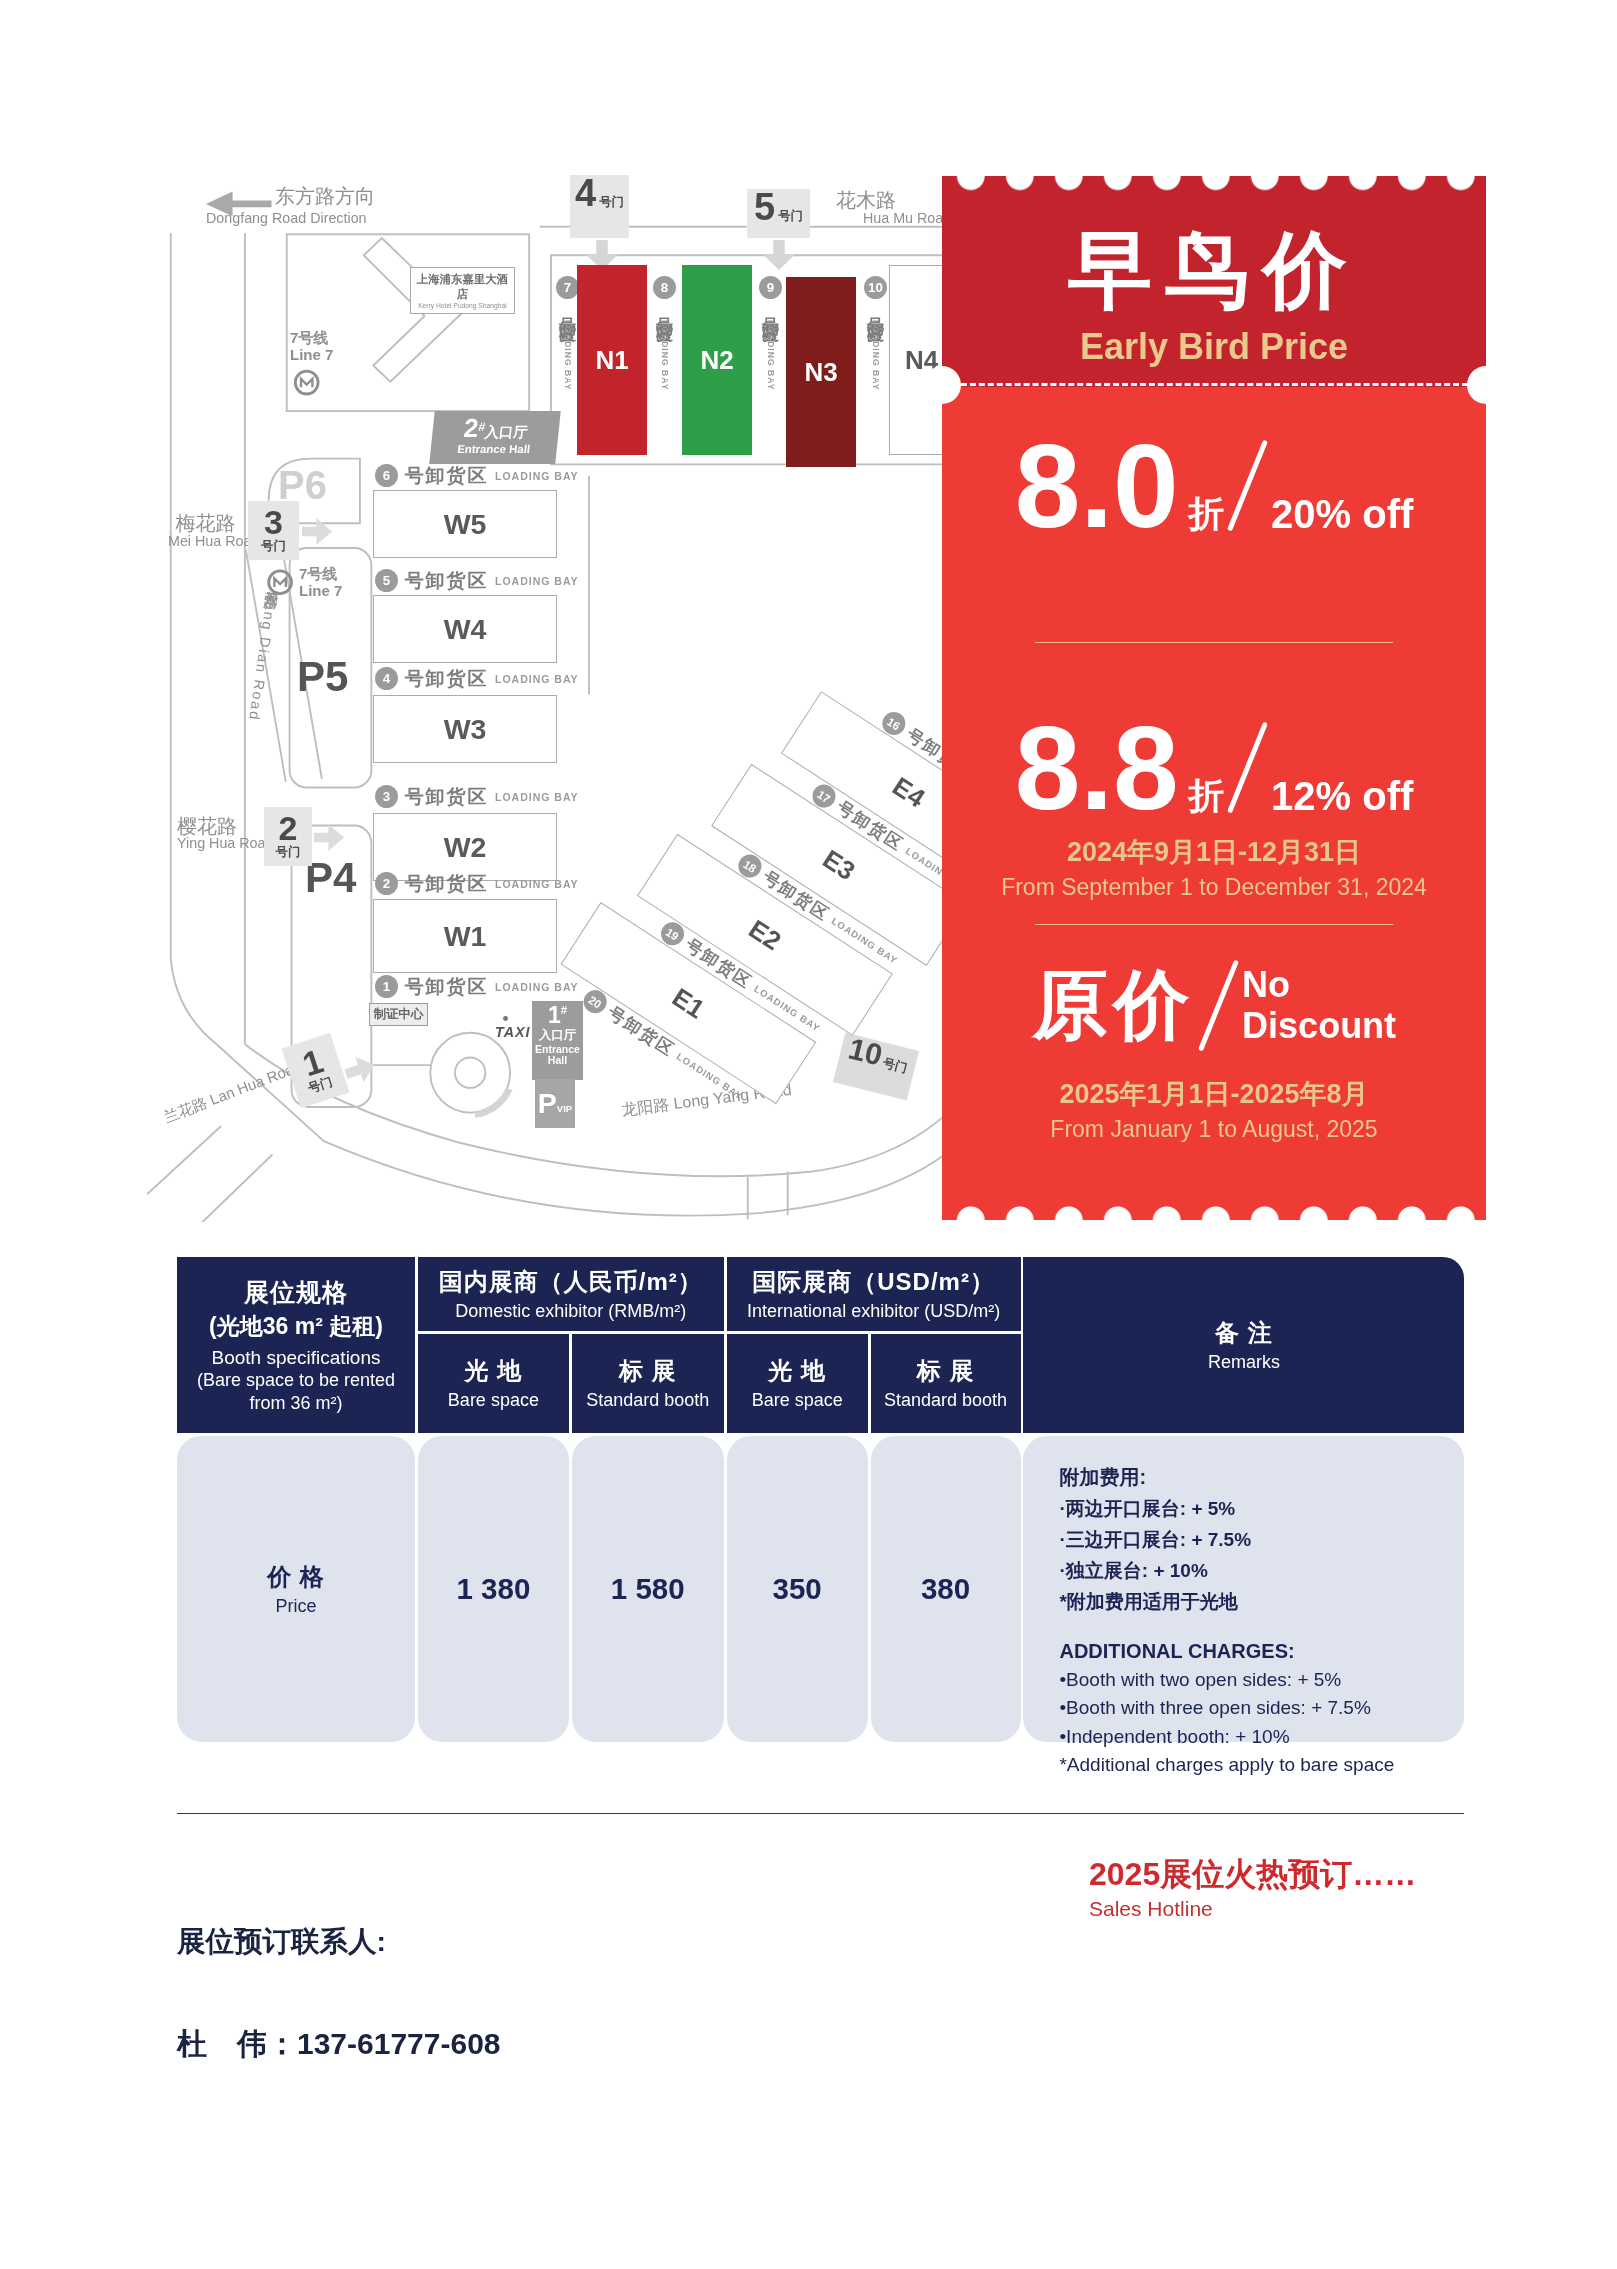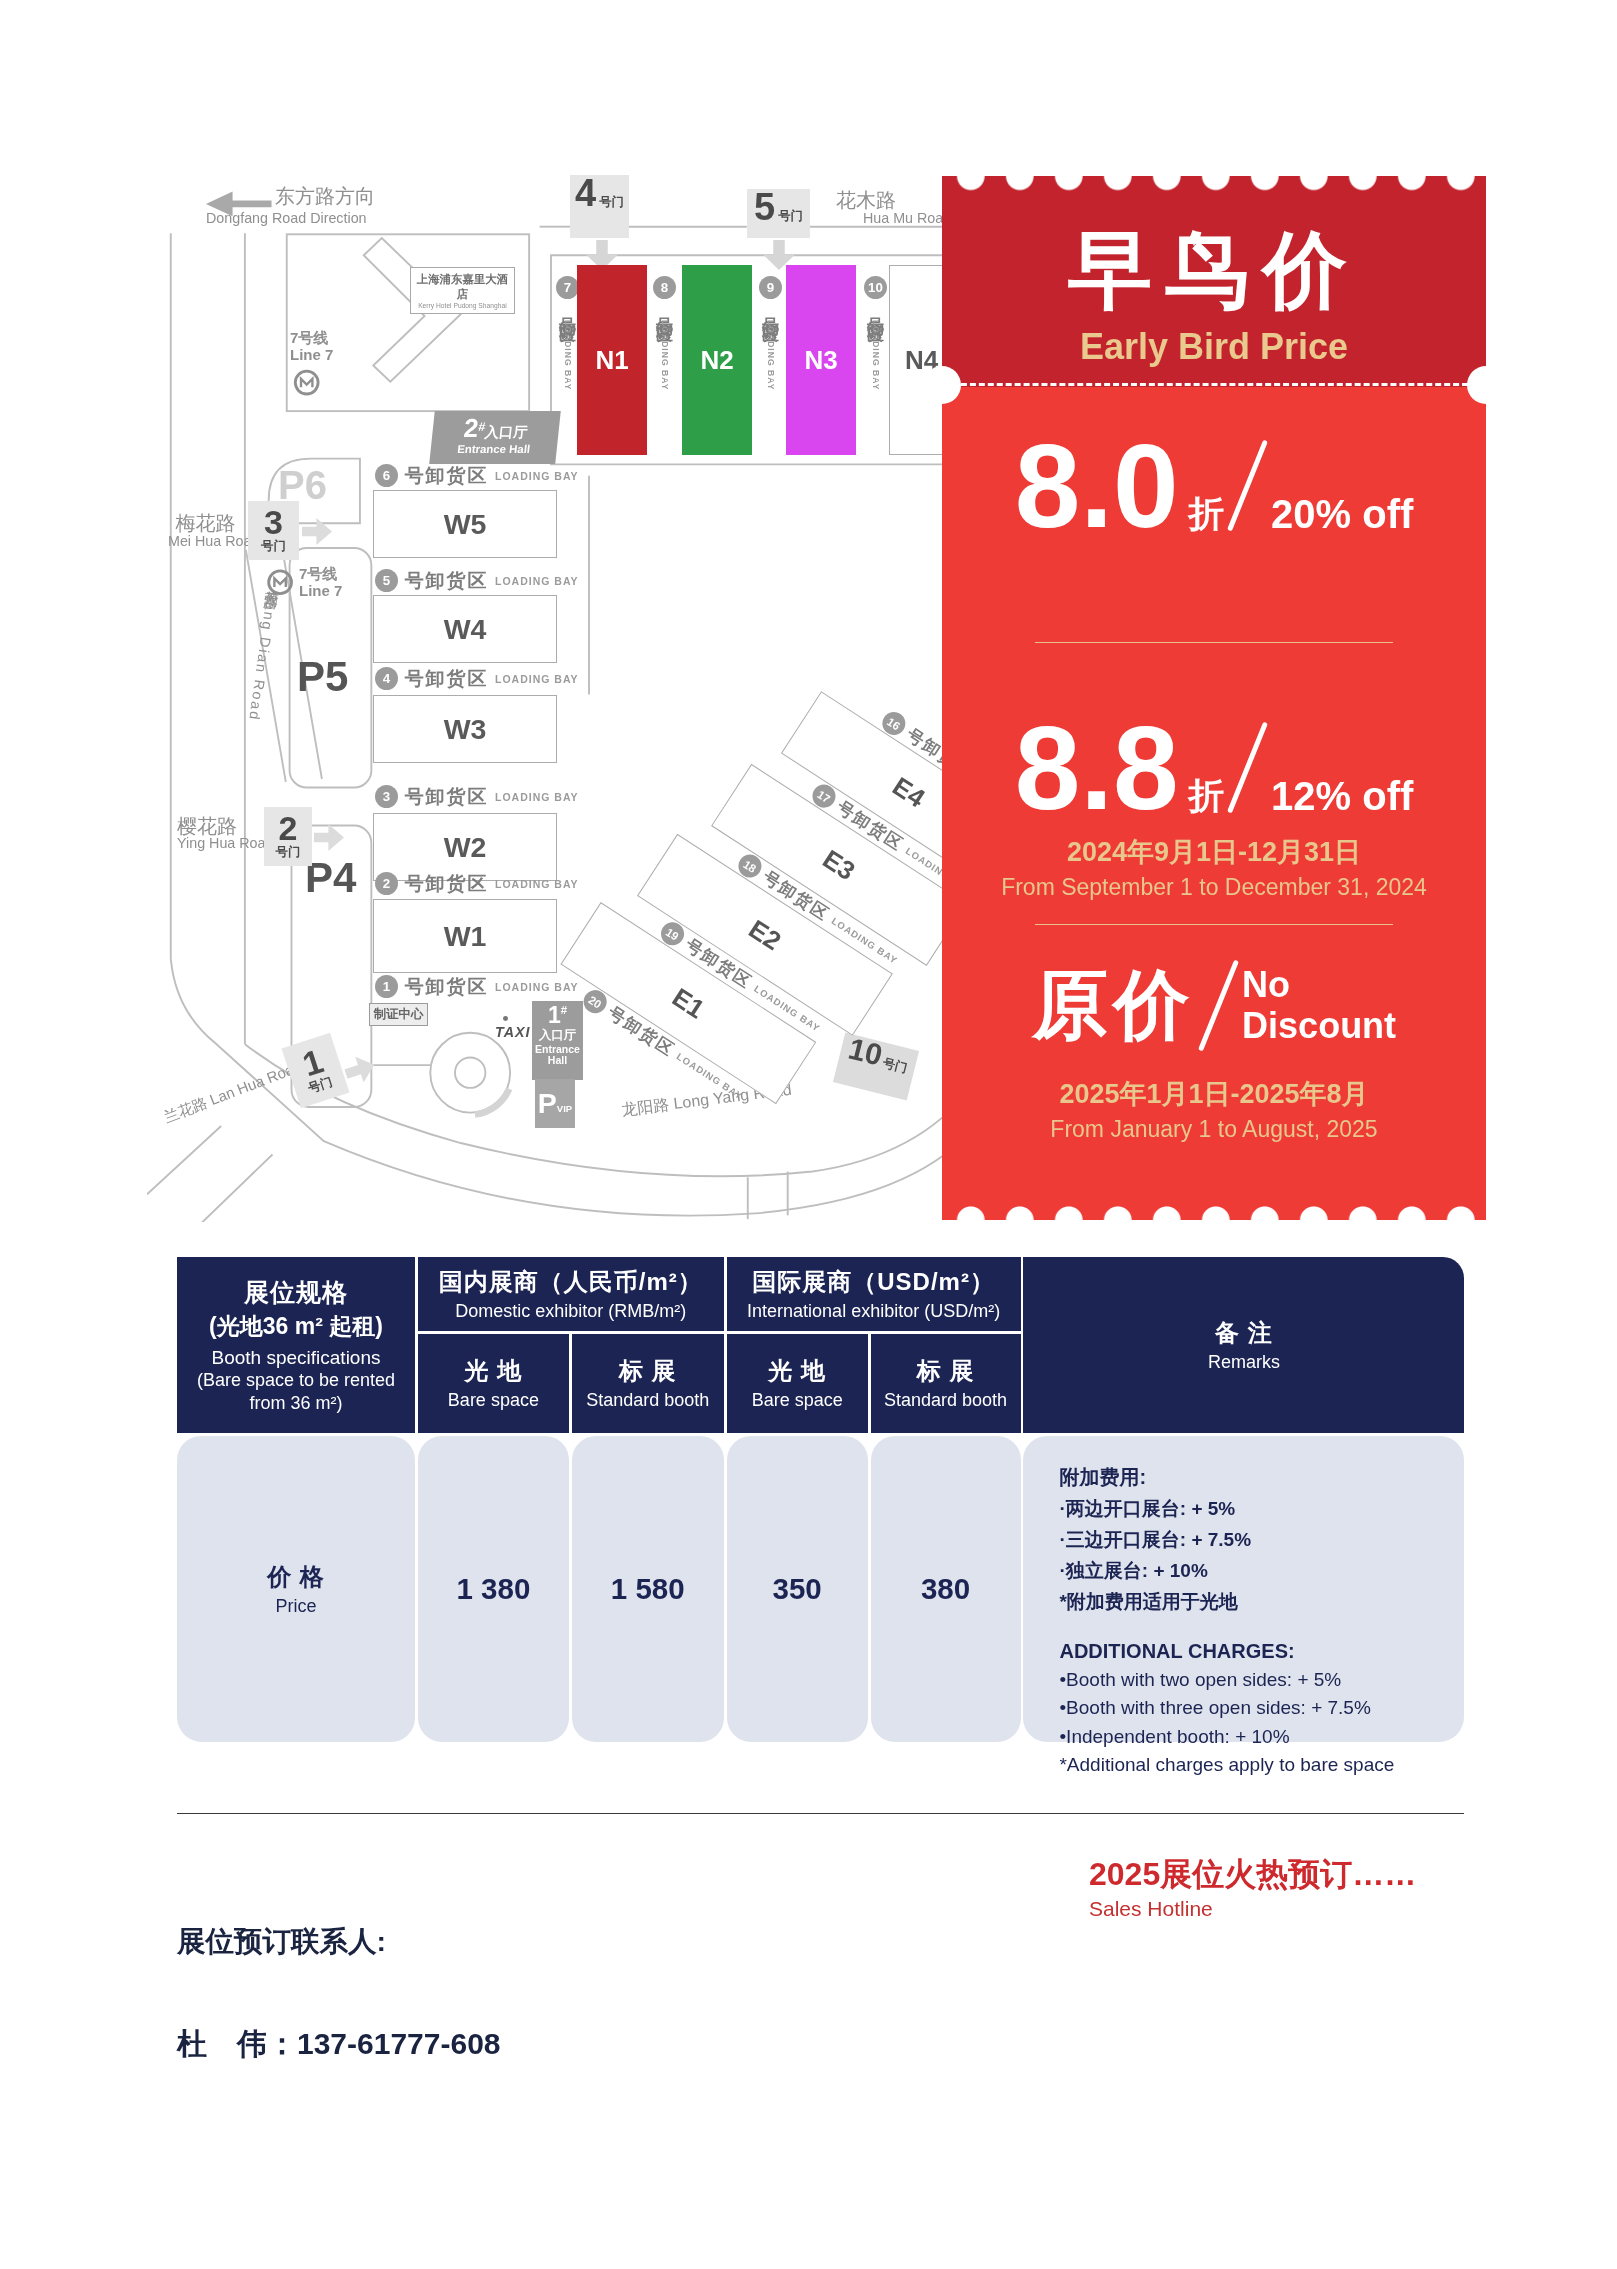--- a/index.html
+++ b/index.html
@@ -31,21 +31,21 @@
          display:flex;align-items:center;justify-content:center;font-size:28.5px;font-weight:bold;
          color:#5A5A5A;box-sizing:border-box;}
   .bayrow{position:absolute;left:228px;height:23px;display:flex;align-items:center;gap:6.7px;
           white-space:nowrap;}
   .baycir{width:23px;height:23px;border-radius:50%;background:#9B9B9B;color:#fff;font-size:13.3px;
           font-weight:bold;display:inline-flex;align-items:center;justify-content:center;flex:none;}
   .bayzh{font-size:19px;font-weight:bold;color:#7D7D7D;letter-spacing:1.9px;}
   .bayen{font-size:10.5px;color:#9B9B9B;font-weight:bold;letter-spacing:1px;}
   .nhall{position:absolute;top:103px;height:190px;width:70px;display:flex;align-items:center;
          justify-content:center;font-size:26px;font-weight:bold;color:#fff;box-sizing:border-box;}
-  .nhall.n1{background:#C2242B;} .nhall.n2{background:#2F9E49;} .nhall.n3{background:#d946ef;}
+  .nhall.n1{background:#C2242B;} .nhall.n2{background:#2F9E49;} .nhall.n3{background:#7f1d1d;margin-top:12px;}
   .nhall.n4{background:#fff;border:1.9px solid #ACACAC;color:#5A5A5A;}
   .nbay{position:absolute;top:114px;width:25px;display:flex;flex-direction:column;align-items:center;}
   .nbay .vzh{writing-mode:vertical-rl;text-orientation:upright;font-size:17px;font-weight:bold;
              color:#7D7D7D;letter-spacing:2.9px;margin-top:4.8px;}
   .nbay .ven{writing-mode:vertical-rl;font-size:8.6px;color:#9B9B9B;font-weight:bold;
              letter-spacing:1px;margin-top:4.8px;}
   .banner2{position:absolute;background:#9C9C9C;color:#fff;text-align:center;
            transform:skewX(-6deg);padding-top:1.9px;}
   .banner2 .l1{font-size:14.3px;font-weight:bold;}
   .banner2 .l1 .bignum{font-size:26px;}

